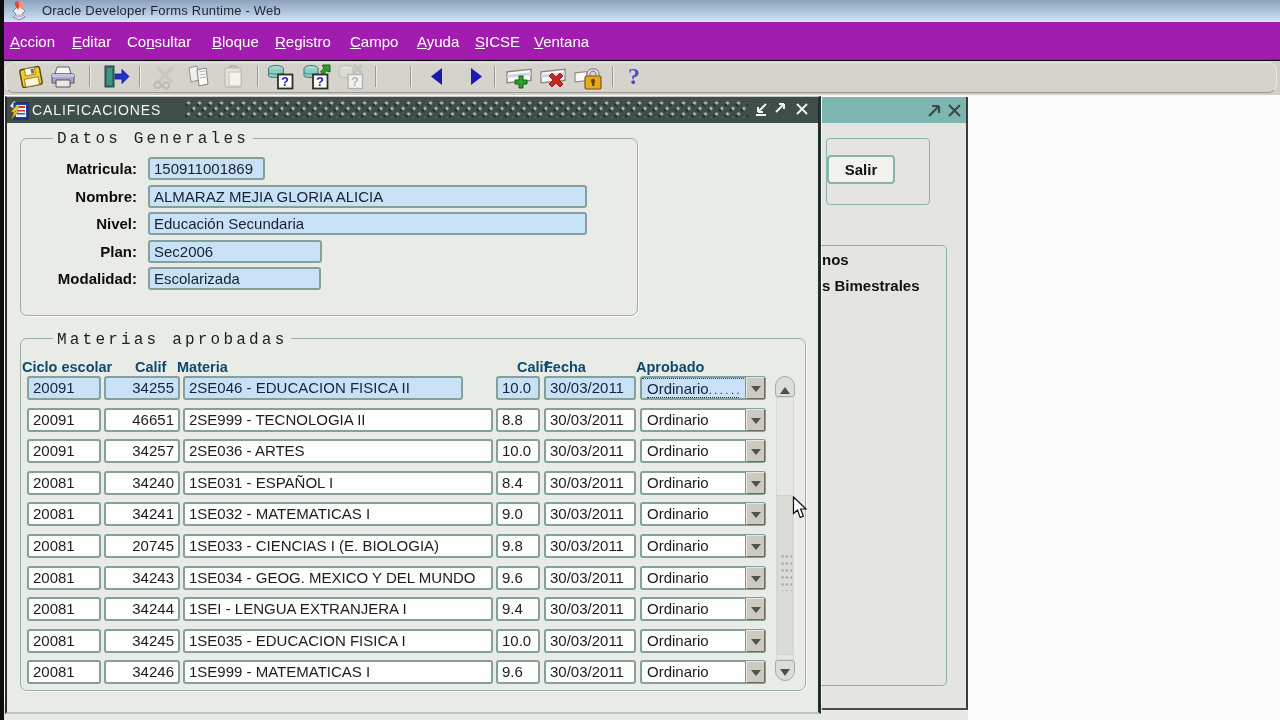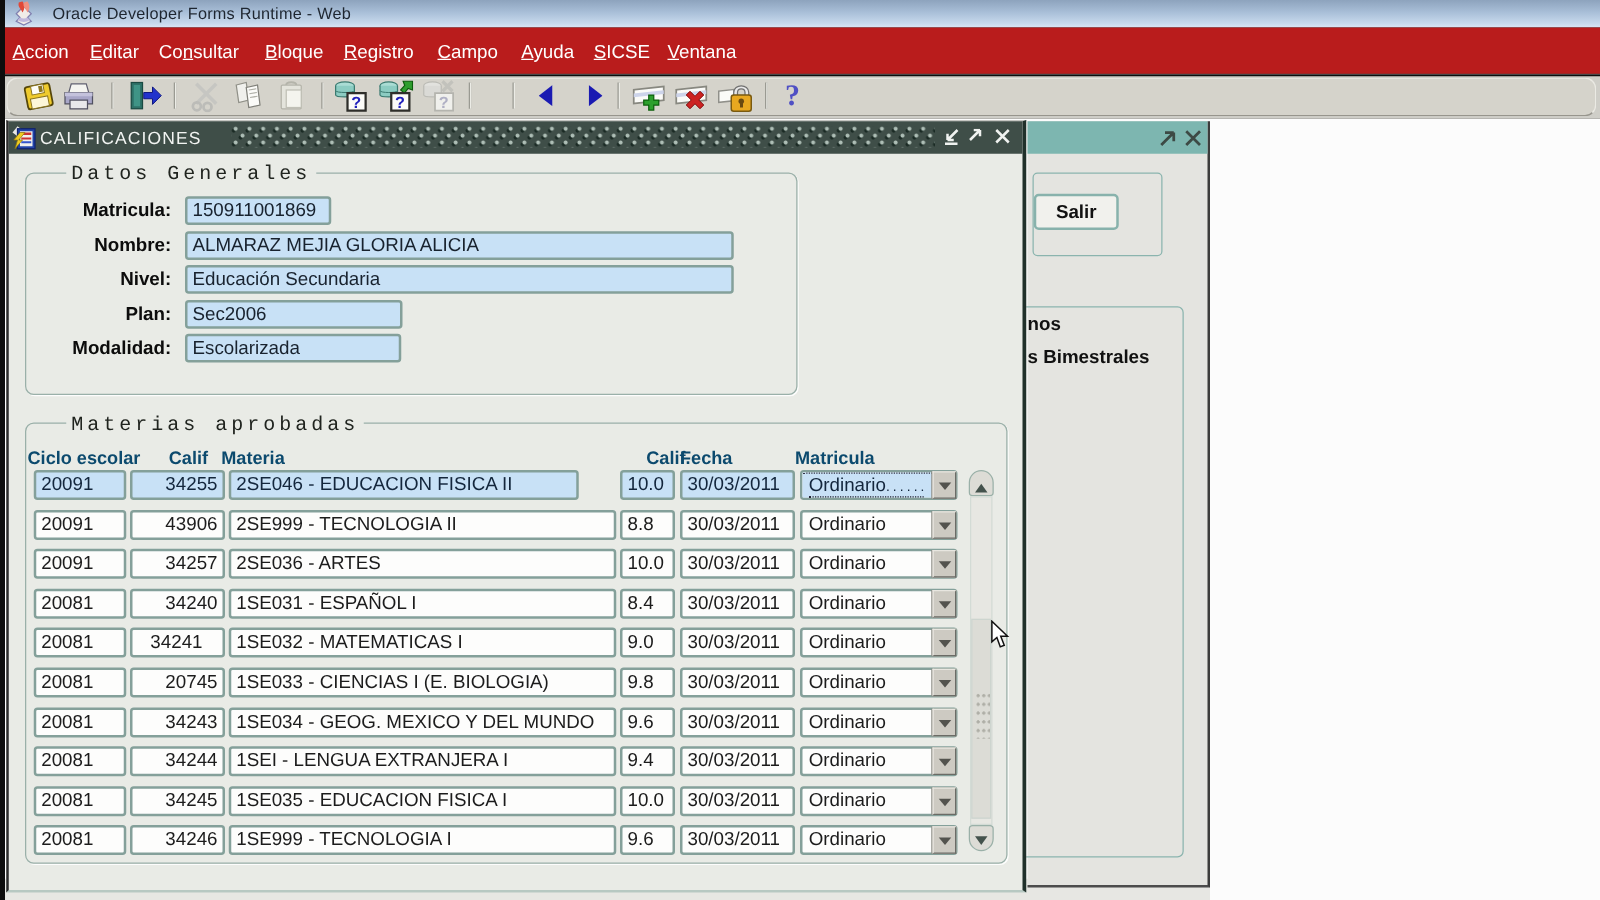--- a/index.html
+++ b/index.html
@@ -6,21 +6,21 @@
   font-family:"Liberation Sans",sans-serif;}
 .abs{position:absolute;}
 *{box-sizing:border-box;}
 
 
 #titlebar{left:4px;top:0;width:1276px;height:22px;
   background:linear-gradient(#8da3bd,#a9bfd8 45%,#c7d9ec 85%,#dae7f5);}
 #titletext{left:38px;top:3px;font-size:13px;color:#1e2630;letter-spacing:0.2px;}
 
 
-#menubar{left:4px;top:22px;width:1276px;height:38px;background:#b91c1c;
+#menubar{left:4px;top:22px;width:1276px;height:38px;background:#a21caf;
   border-bottom:1px solid #474747;color:#fff;font-size:15px;}
 #menubar span{position:absolute;top:11px;}
 
 
 #toolbar{left:4px;top:61px;width:1276px;height:34px;background:#cfcec8;}
 #tband{left:1px;top:1px;width:1272px;height:31px;border-radius:9px;
   background:#d5d3cb;border:1px solid #ebeae4;border-bottom-color:#97958d;}
 .sep{position:absolute;top:5px;width:2px;height:21px;background:#9a9a92;
   border-right:1px solid #ecece6;}
 .ticon{position:absolute;top:3px;}
@@ -284,36 +284,36 @@
     <div class="dinput" style="left:141px;top:143px;width:174px">Sec2006</div>
     <div class="dinput" style="left:141px;top:170px;width:173px">Escolarizada</div>
 
     <div class="fset" style="left:13px;top:241px;width:786px;height:353px"></div>
     <div class="legend" style="left:46px;top:234px">Materias aprobadas</div>
     <div class="th" style="left:15px;top:262px">Ciclo escolar</div>
     <div class="th" style="left:128px;top:262px">Calif</div>
     <div class="th" style="left:170px;top:262px">Materia</div>
     <div class="th" style="left:510px;top:262px">Calif.</div>
     <div class="th" style="left:537px;top:262px">Fecha</div>
-    <div class="th" style="left:629px;top:262px">Matricula</div>
+    <div class="th" style="left:629px;top:262px">Aprobado</div>
 
     <div id="rows">
         <div class="cell c-blue" style="left:20px;top:279px;width:74px;padding-left:4px">20091</div>
         <div class="cell c-blue" style="left:97px;top:279px;width:76px;text-align:right;padding-right:4px">34255</div>
         <div class="cell c-blue" style="left:176px;top:279px;width:280px;padding-left:4px">2SE046 - EDUCACION FISICA II</div>
         <div class="cell c-blue" style="left:489px;top:279px;width:44px;padding-left:4px">10.0</div>
         <div class="cell c-blue" style="left:537px;top:279px;width:92px;padding-left:4px">30/03/2011</div>
         <div class="combo" style="left:633px;top:279px;width:126px">
       <div class="ctext c-blue" style="background:#c8e1f6;color:#13263c;border-top:1px dotted #334;">
         <span style="display:inline-block;height:17px;line-height:16px;border-bottom:1px dotted #223;width:92px;">Ordinario<span style="letter-spacing:2.5px;font-size:11px;">......</span></span>
       </div>
           <div class="cbtn"></div>
         </div>
         <div class="cell" style="left:20px;top:311px;width:74px;padding-left:4px">20091</div>
-        <div class="cell" style="left:97px;top:311px;width:76px;text-align:right;padding-right:4px">43906</div>
+        <div class="cell" style="left:97px;top:311px;width:76px;text-align:right;padding-right:4px">46651</div>
         <div class="cell" style="left:176px;top:311px;width:310px;padding-left:4px">2SE999 - TECNOLOGIA II</div>
         <div class="cell" style="left:489px;top:311px;width:44px;padding-left:4px">8.8</div>
         <div class="cell" style="left:537px;top:311px;width:92px;padding-left:4px">30/03/2011</div>
         <div class="combo" style="left:633px;top:311px;width:126px">
       <div class="ctext" style="">
         <span style="">Ordinario</span>
       </div>
           <div class="cbtn"></div>
         </div>
         <div class="cell" style="left:20px;top:342px;width:74px;padding-left:4px">20091</div>
@@ -332,21 +332,21 @@
         <div class="cell" style="left:176px;top:374px;width:310px;padding-left:4px">1SE031 - ESPAÑOL I</div>
         <div class="cell" style="left:489px;top:374px;width:44px;padding-left:4px">8.4</div>
         <div class="cell" style="left:537px;top:374px;width:92px;padding-left:4px">30/03/2011</div>
         <div class="combo" style="left:633px;top:374px;width:126px">
       <div class="ctext" style="">
         <span style="">Ordinario</span>
       </div>
           <div class="cbtn"></div>
         </div>
         <div class="cell" style="left:20px;top:405px;width:74px;padding-left:4px">20081</div>
-        <div class="cell" style="left:97px;top:405px;width:76px;text-align:right;padding-right:16px">34241</div>
+        <div class="cell" style="left:97px;top:405px;width:76px;text-align:right;padding-right:4px">34241</div>
         <div class="cell" style="left:176px;top:405px;width:310px;padding-left:4px">1SE032 - MATEMATICAS I</div>
         <div class="cell" style="left:489px;top:405px;width:44px;padding-left:4px">9.0</div>
         <div class="cell" style="left:537px;top:405px;width:92px;padding-left:4px">30/03/2011</div>
         <div class="combo" style="left:633px;top:405px;width:126px">
       <div class="ctext" style="">
         <span style="">Ordinario</span>
       </div>
           <div class="cbtn"></div>
         </div>
         <div class="cell" style="left:20px;top:437px;width:74px;padding-left:4px">20081</div>
@@ -388,21 +388,21 @@
         <div class="cell" style="left:489px;top:532px;width:44px;padding-left:4px">10.0</div>
         <div class="cell" style="left:537px;top:532px;width:92px;padding-left:4px">30/03/2011</div>
         <div class="combo" style="left:633px;top:532px;width:126px">
       <div class="ctext" style="">
         <span style="">Ordinario</span>
       </div>
           <div class="cbtn"></div>
         </div>
         <div class="cell" style="left:20px;top:563px;width:74px;padding-left:4px">20081</div>
         <div class="cell" style="left:97px;top:563px;width:76px;text-align:right;padding-right:4px">34246</div>
-        <div class="cell" style="left:176px;top:563px;width:310px;padding-left:4px">1SE999 - TECNOLOGIA I</div>
+        <div class="cell" style="left:176px;top:563px;width:310px;padding-left:4px">1SE999 - MATEMATICAS I</div>
         <div class="cell" style="left:489px;top:563px;width:44px;padding-left:4px">9.6</div>
         <div class="cell" style="left:537px;top:563px;width:92px;padding-left:4px">30/03/2011</div>
         <div class="combo" style="left:633px;top:563px;width:126px">
       <div class="ctext" style="">
         <span style="">Ordinario</span>
       </div>
           <div class="cbtn"></div>
         </div>
       </div>
 

